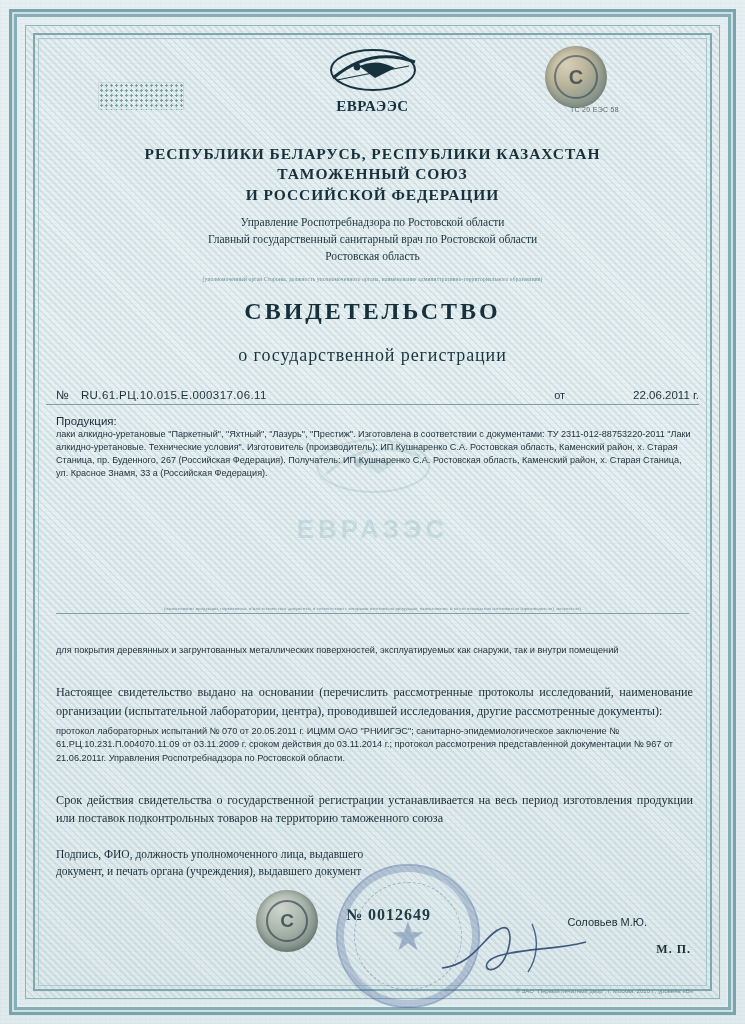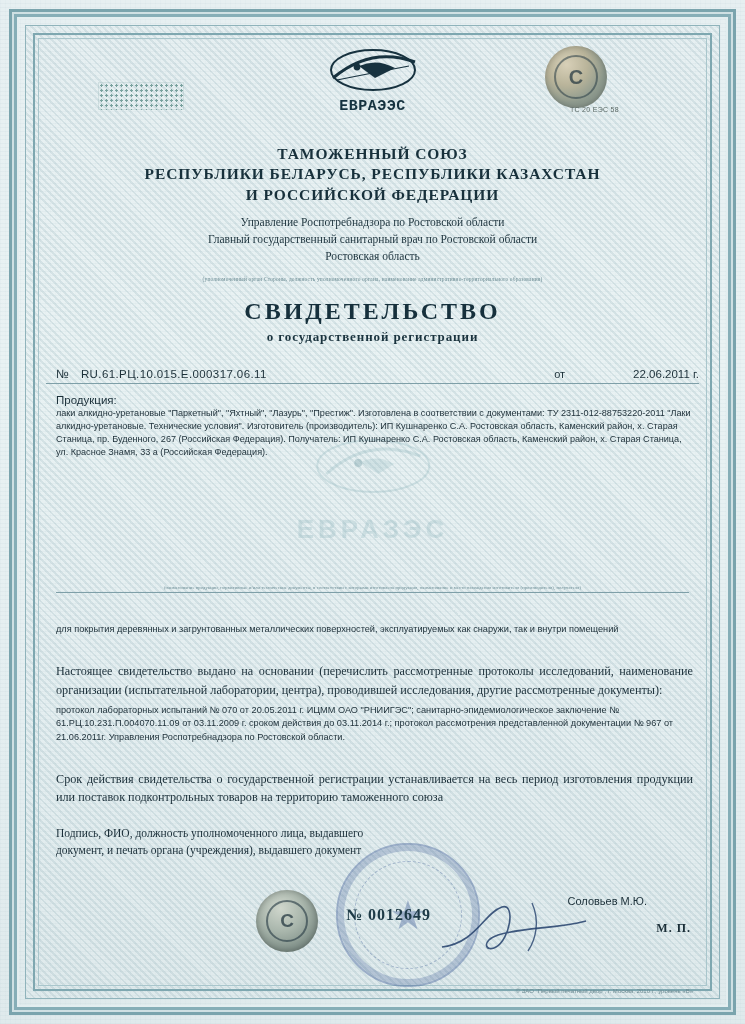--- a/index.html
+++ b/index.html
@@ -104,21 +104,21 @@
   .eaeu-logo {
     position: absolute;
     left: 50%;
     transform: translateX(-50%);
     top: 0;
     width: 118px;
     text-align: center;
   }
   .eaeu-logo svg { display:block; margin: 0 auto; }
   .eaeu-text {
-    font-family: Liberation Mono, monospace;
+    font-family: Liberation Serif, serif;
     font-weight: bold;
     font-size: 15px;
     letter-spacing: .5px;
     color: #15323f;
     margin-top: -4px;
   }
   .holo {
     position: absolute;
     right: 92px;
     top: 2px;
@@ -184,26 +184,25 @@
     text-align: center;
     margin-top: 16px;
     font-family: "Liberation Serif", serif;
     font-weight: bold;
     font-size: 24px;
     letter-spacing: 3px;
     color: #16303c;
   }
   .cert-sub {
     text-align: center;
-    margin-top: 4px;
-    font-family: "Liberation Serif", serif;
-    font-size: 13px;
+    margin-top: 20px;
+    font-family: "Liberation Serif", serif;
+    font-size: 18px;
     letter-spacing: .9px;
     color: #1a333e;
-    font-weight: bold;
   }
 
   
   .num-row {
     margin-top: 22px;
     display: flex;
     align-items: baseline;
     font-family: "Liberation Sans", sans-serif;
     font-size: 11px;
     color: #1c3039;
@@ -436,22 +435,22 @@
         <div class="eaeu-text">ЕВРАЭЭС</div>
       </div>
 
       <div class="holo">
         <div class="holo-inner">C</div>
       </div>
       <div class="holo-code">ТС 20 ЕЭС 58</div>
     </div>
 
     <div class="title-block">
+      <div class="t-main">РЕСПУБЛИКИ БЕЛАРУСЬ, РЕСПУБЛИКИ КАЗАХСТАН</div>
       <div class="t-main">ТАМОЖЕННЫЙ СОЮЗ</div>
-      <div class="t-main">РЕСПУБЛИКИ БЕЛАРУСЬ, РЕСПУБЛИКИ КАЗАХСТАН</div>
       <div class="t-main">И РОССИЙСКОЙ ФЕДЕРАЦИИ</div>
     </div>
 
     <div class="org-block">
       <div>Управление Роспотребнадзора по Ростовской области</div>
       <div>Главный государственный санитарный врач по Ростовской области</div>
       <div>Ростовская область</div>
     </div>
 
     <div class="caption-small">(уполномоченный орган Стороны, должность уполномоченного органа, наименование административно-территориального образования)</div>

